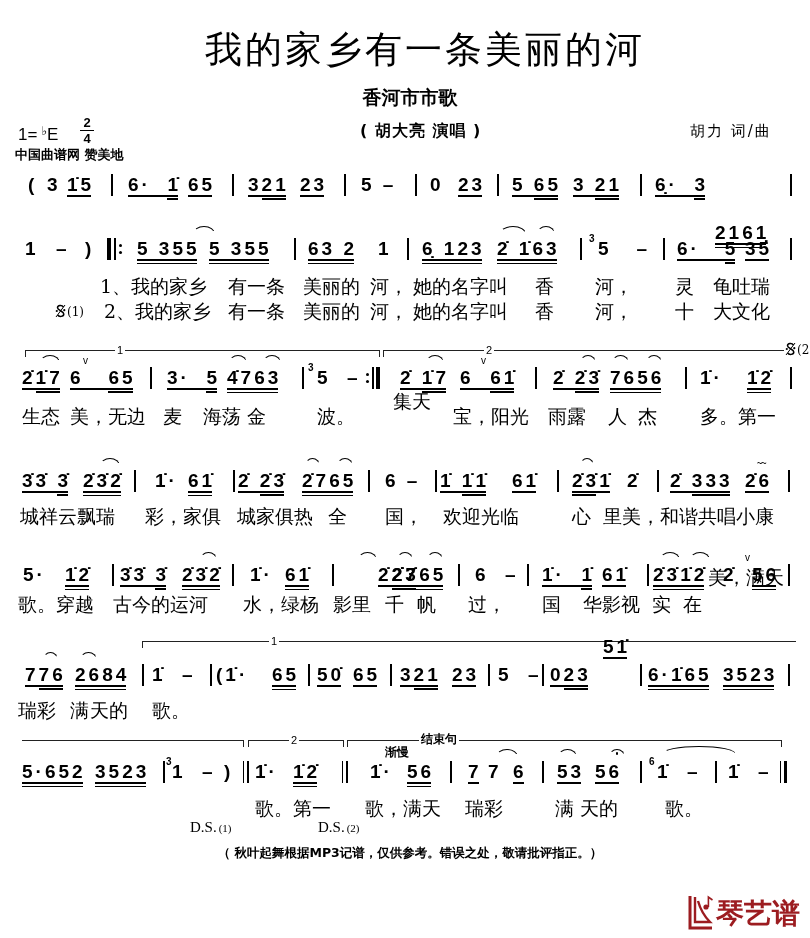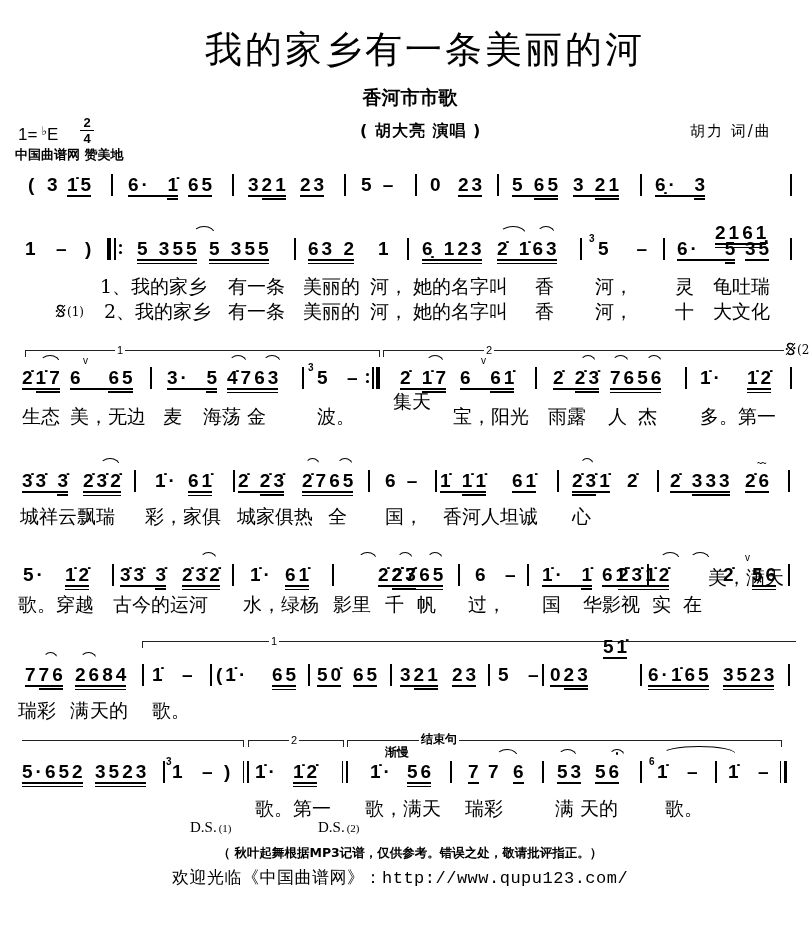--- a/index.html
+++ b/index.html
@@ -233,40 +233,41 @@
       <div class="slur" style="left: 100px; top: 458px; width: 20px;"></div>
       <div class="slur" style="left: 305px; top: 458px; width: 15px;"></div>
       <div class="slur" style="left: 337px; top: 458px; width: 16px;"></div>
       <div class="slur" style="left: 580px; top: 458px; width: 14px;"></div>
       <span class="mark trill" style="left: 757px; top: 459px;">~~</span>
       <span class="lyr" style="left: 20px; top: 505px;">城祥云飘瑞</span>
       <span class="lyr" style="left: 145px; top: 505px;">彩，家俱</span>
       <span class="lyr" style="left: 237px; top: 505px;">城家俱热</span>
       <span class="lyr" style="left: 328px; top: 505px;">全</span>
       <span class="lyr" style="left: 385px; top: 505px;">国，</span>
-      <span class="lyr" style="left: 443px; top: 505px;">香河人坦诚</span>
+      <span class="lyr" style="left: 443px; top: 505px;">欢迎光临</span>
       <span class="lyr" style="left: 572px; top: 505px;">心</span>
+      <span class="lyr" style="left: 603px; top: 505px;">里美，和谐共唱小康</span>
       <div class="tok" style="left: 23px; top: 565px;">5·</div>
       <div class="tok u2" style="left: 65px; top: 565px;">1̇2̇</div>
       <div class="bar single" style="left: 112px; top: 564px;"></div>
       <div class="tok u1" style="left: 120px; top: 565px;"><span class="seg">3̇3̇ </span><span class="seg d">3̇</span></div>
       <div class="tok u2" style="left: 182px; top: 565px;">2̇3̇2̇</div>
       <div class="bar single" style="left: 232px; top: 564px;"></div>
       <div class="tok" style="left: 250px; top: 565px;">1̇·</div>
       <div class="tok u2" style="left: 285px; top: 565px;">61̇</div>
       <div class="bar single" style="left: 332px; top: 564px;"></div>
       <div class="tok u1" style="left: 338px; top: 565px; margin-left: 40px;"><span class="seg">2̇</span><span class="seg d">2̇3̇</span></div>
       <div class="tok u2" style="left: 392px; top: 565px;">2̇765</div>
       <div class="bar single" style="left: 458px; top: 564px;"></div>
       <div class="tok" style="left: 475px; top: 565px;">6  –</div>
       <div class="bar single" style="left: 527px; top: 564px;"></div>
       <div class="tok u1" style="left: 542px; top: 565px;"><span class="seg">1̇·  </span><span class="seg d">1̇</span></div>
       <div class="tok u1" style="left: 602px; top: 565px;">61̇</div>
       <div class="bar single" style="left: 647px; top: 564px;"></div>
-      <div class="tok u2" style="left: 618px; top: 565px;">2̇3̇1̇2̇</div>
+      <div class="tok u2" style="left: 653px; top: 565px;">2̇3̇1̇2̇</div>
       <div class="tok" style="left: 723px; top: 565px;">2̇</div>
       <div class="tok u2" style="left: 752px; top: 565px;">56</div>
       <div class="bar single" style="left: 788px; top: 564px;"></div>
       <div class="slur" style="left: 200px; top: 552px; width: 17px;"></div>
       <div class="slur" style="left: 358px; top: 552px; width: 19px;"></div>
       <div class="slur" style="left: 397px; top: 552px; width: 16px;"></div>
       <div class="slur" style="left: 427px; top: 552px; width: 16px;"></div>
       <div class="slur" style="left: 660px; top: 552px; width: 20px;"></div>
       <div class="slur" style="left: 690px; top: 552px; width: 20px;"></div>
       <span class="mark breath" style="left: 745px; top: 553px;">v</span>
@@ -353,15 +354,25 @@
       <span class="lyr" style="left: 465px; top: 797px;">瑞彩</span>
       <span class="lyr" style="left: 555px; top: 797px;">满</span>
       <span class="lyr" style="left: 580px; top: 797px;">天的</span>
       <span class="lyr" style="left: 665px; top: 797px;">歌。</span>
       <span class="txt-tempo" style="left: 385px; top: 745px;">渐慢</span>
       <div class="txt-ds" style="left: 190px; top: 818px;"><span>D.S.</span><span class="n">(1)</span></div>
       <div class="txt-ds" style="left: 318px; top: 818px;"><span>D.S.</span><span class="n">(2)</span></div>
     </div>
 
   <div class="footnote">（ 秋叶起舞根据MP3记谱，仅供参考。错误之处，敬请批评指正。）</div>
-  <div class="welcome">欢迎光临《中国曲谱网》：http://www.qupu123.com/</div>
-
+
+  <div class="logo">
+    <span>
+      <svg width="26" height="36" viewBox="0 0 26 36">
+        <path d="M2 2 V34 H24" fill="none" stroke="#9c1c20" stroke-width="3"></path>
+        <path d="M7 3 V28 H22 C16 22 12 14 10 7" fill="none" stroke="#9c1c20" stroke-width="2.4"></path>
+        <circle cx="18" cy="13" r="2.6" fill="#9c1c20"></circle>
+        <path d="M20.4 13 V3 L24.5 6" fill="none" stroke="#9c1c20" stroke-width="1.6"></path>
+      </svg>
+    </span>
+    <span class="logo-text">琴艺谱</span>
+  </div>
 </div>
 
 </body></html>

